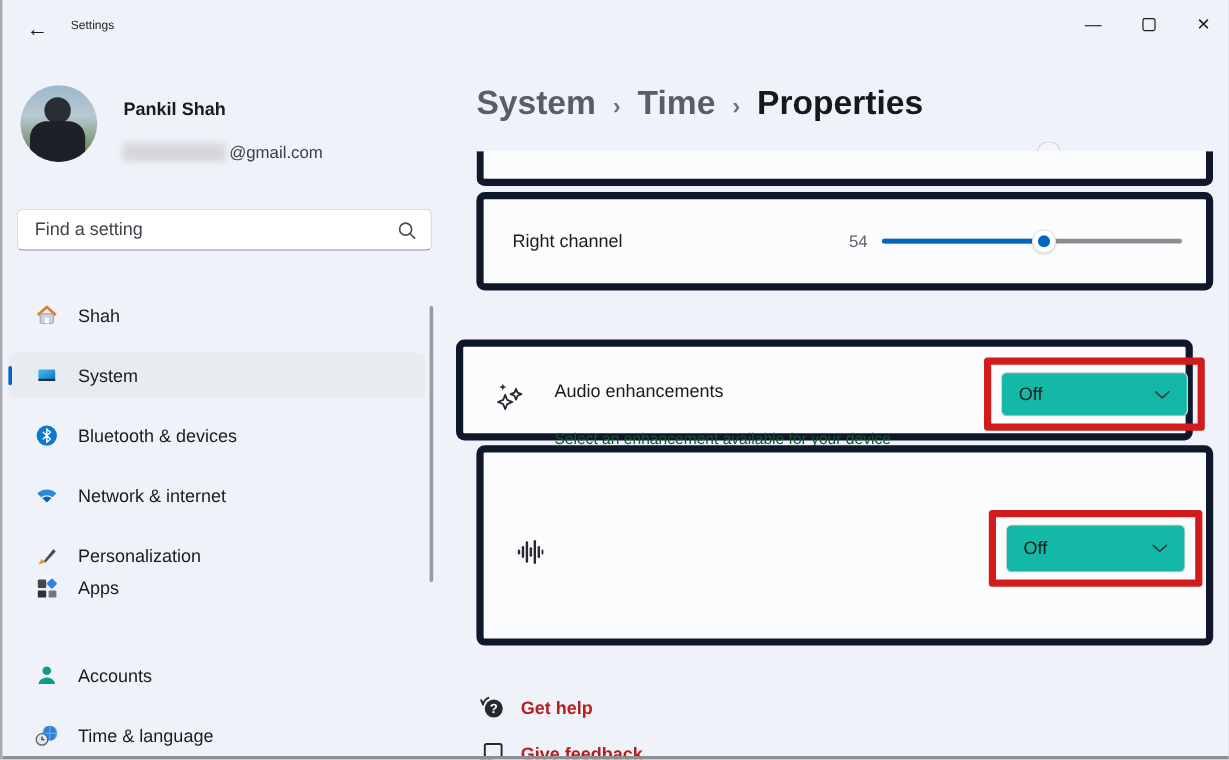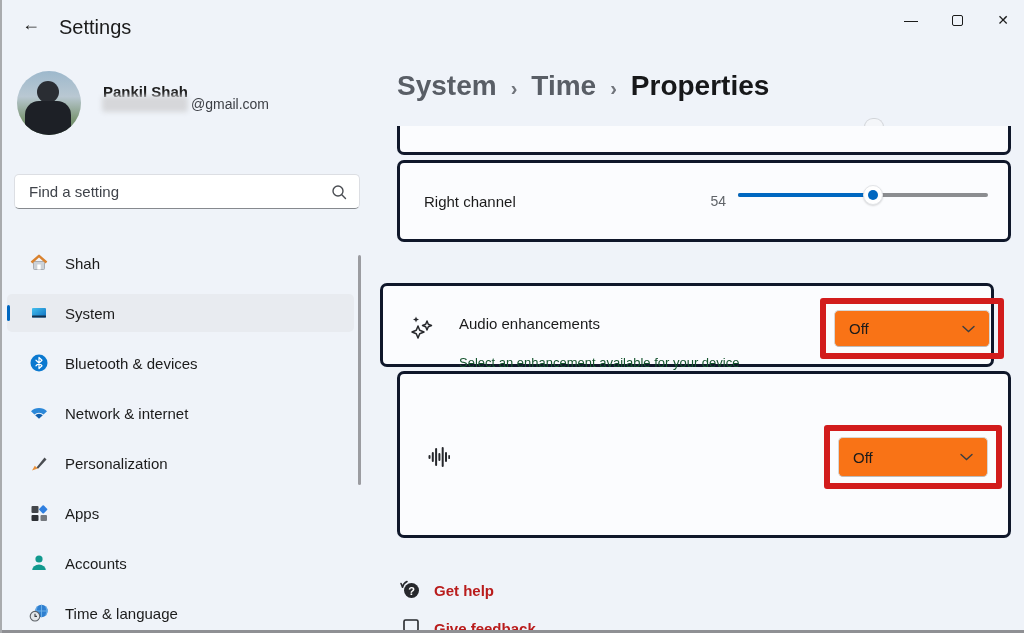--- a/index.html
+++ b/index.html
@@ -5,33 +5,33 @@
   html,body{margin:0;padding:0;background:#cfd3da;}
   *{box-sizing:border-box;font-family:"Liberation Sans","DejaVu Sans",sans-serif;}
   #frame{position:relative;width:1024px;height:633px;background:#eff3f9;overflow:hidden;
          border-left:2px solid #a9abae;}
   .abs{position:absolute;}
 
   
   .titlebar{left:0;top:0;width:1024px;height:48px;}
   .back-btn{left:12px;top:10px;width:34px;height:28px;display:flex;align-items:center;justify-content:center;
             font-size:18px;color:#1b1b1b;border-radius:4px;cursor:pointer;}
-  .app-title{left:57px;top:16px;font-size:20px;color:#1b1b1b;}
+  .app-title{left:57px;top:16px;font-size:10px;color:#1b1b1b;}
   .win-controls{right:0;top:0;height:40px;display:flex;}
   .win-btn{width:46px;height:40px;display:flex;align-items:center;justify-content:center;
            color:#1b1b1b;font-size:14px;cursor:pointer;}
   .maxglyph{width:11px;height:11px;border:1.3px solid #1b1b1b;border-radius:2px;display:inline-block;}
 
   
   .avatar{left:15px;top:71px;width:64px;height:64px;border-radius:50%;overflow:hidden;
           background:linear-gradient(180deg,#9db8cc 0%,#b9c8d2 40%,#7e9877 75%,#5d7d5d 100%);}
   .avatar .head{position:absolute;left:20px;top:10px;width:22px;height:22px;border-radius:50%;background:#2a2d33;}
   .avatar .body{position:absolute;left:8px;top:30px;width:46px;height:40px;border-radius:14px;background:#1d2026;}
   .user-name{left:101px;top:83px;font-size:15px;font-weight:bold;color:#1b1b1b;}
-  .email-row{left:100px;top:96px;display:flex;align-items:center;}
+  .email-row{left:100px;top:119px;display:flex;align-items:center;}
   .email-blur{width:86px;height:16px;border-radius:3px;background:#d6d7da;filter:blur(2.5px);}
   .email-suffix{font-size:14px;color:#3c3f45;margin-left:3px;}
 
   
   .search-box{left:12px;top:174px;width:346px;height:35px;background:#ffffff;border:1px solid #dcdee3;
               border-bottom:1px solid #86898e;border-radius:5px;display:flex;align-items:center;padding:0 12px;}
   .search-box input{flex:1;border:none;outline:none;font-size:15px;color:#1b1b1b;background:transparent;}
   .search-box input::placeholder{color:#3f434a;}
 
   
@@ -41,46 +41,46 @@
   .nav-icon{width:20px;height:20px;margin-left:22px;flex:0 0 auto;}
   .nav-label{margin-left:16px;font-size:15px;color:#1b1b1b;}
   .side-scrollbar{left:356px;top:255px;width:3px;height:230px;background:#9b9ca1;border-radius:2px;}
 
   
   .breadcrumb{left:395px;top:70px;display:flex;align-items:baseline;font-size:28px;font-weight:600;}
   .crumb{color:#595e66;cursor:pointer;}
   .crumb.current{color:#17181a;}
   .crumb-sep{color:#70747b;font-size:20px;margin:0 14px;}
 
-  .card{background:#fbfcfe;border:3px solid #0f172a;border-radius:7px;}
+  .card{background:#fbfcfe;border:6px solid #0f172a;border-radius:7px;}
   .card-partial{left:395px;top:126px;width:614px;height:29px;border-top:none;border-radius:0 0 7px 7px;}
   .thumb-bump{left:862px;top:118px;width:20px;height:9px;border:1px solid #d2d5d9;border-bottom:none;
               border-radius:10px 10px 0 0;background:#f4f6f9;}
 
   .card-rc{left:395px;top:160px;width:614px;height:82px;display:flex;align-items:center;}
   .rc-label{margin-left:24px;font-size:15px;color:#1b1b1b;}
-  .rc-right{position:absolute;right:20px;display:flex;align-items:flex-start;}
+  .rc-right{position:absolute;right:20px;display:flex;align-items:center;}
   .slider-value{font-size:14px;color:#5f6368;margin-right:12px;}
   .slider-track{position:relative;width:250px;height:4px;background:#8b8d90;border-radius:2px;}
   .slider-fill{position:absolute;left:0;top:0;height:4px;background:#0067c0;border-radius:2px;}
   .slider-thumb{position:absolute;top:-8px;width:20px;height:20px;background:#ffffff;border:1px solid #e3e5e8;
                 border-radius:50%;box-shadow:0 1px 2px rgba(0,0,0,.15);display:flex;align-items:center;justify-content:center;cursor:pointer;}
   .slider-thumb::after{content:"";width:10px;height:10px;border-radius:50%;background:#0067c0;}
 
   .card-ae{left:378px;top:283px;width:614px;height:84px;}
   .card-ss{left:395px;top:371px;width:614px;height:167px;}
   .row-icon{position:absolute;left:28px;width:22px;height:26px;}
   .row-title{font-size:15px;color:#1b1b1b;}
   .row-desc{font-size:13px;color:#14532d;margin-top:21px;line-height:1.5;}
   .row-link{font-size:13.5px;font-weight:bold;color:#17528f;margin-top:6px;line-height:1.5;cursor:pointer;}
 
   .redbox{border:6px solid #d21c1c;border-radius:3px;background:transparent;}
   .redbox1{left:818px;top:298px;width:184px;height:61px;}
   .redbox2{left:822px;top:425px;width:178px;height:64px;}
-  .dropdown{background:#f97316;border:1px solid #d6d6d6;border-bottom-color:#bcbcbc;border-radius:5px;
+  .dropdown{background:#14b8a6;border:1px solid #d6d6d6;border-bottom-color:#bcbcbc;border-radius:5px;
             display:flex;align-items:center;padding:0 14px;cursor:pointer;}
   .dd1{left:832px;top:310px;width:156px;height:37px;}
   .dd2{left:836px;top:437px;width:150px;height:40px;}
   .dd-value{flex:1;font-size:15px;color:#1b1b1b;}
 
   .footer-link{display:flex;align-items:center;cursor:pointer;}
   .fl1{left:396px;top:578px;}
   .fl2{left:396px;top:616px;}
   .footer-label{margin-left:12px;font-size:15px;color:#b91c1c;font-weight:bold;}
 
@@ -168,21 +168,21 @@
   </div>
 
   <div class="abs nav-item" style="top:444px">
     <svg class="nav-icon" viewBox="0 0 20 20">
       <path d="M7.5 14.5 L15.5 4.5 L17.5 6.5 L9 15.8 Z" fill="#4a4d52"></path>
       <path d="M3 17.5 L8.8 15.6 L5.8 12.8 Z" fill="#e8903a"></path>
     </svg>
     <span class="nav-label">Personalization</span>
   </div>
 
-  <div class="abs nav-item" style="top:494px">
+  <div class="abs nav-item" style="top:471px">
     <svg class="nav-icon" viewBox="0 0 20 20">
       <rect x="2.5" y="3" width="7" height="7" rx="1" fill="#43464b"></rect>
       <rect x="2.5" y="12" width="7" height="6" rx="1" fill="#2d3035"></rect>
       <rect x="11.5" y="12" width="6.5" height="6" rx="1" fill="#74787e"></rect>
       <rect x="11" y="3.2" width="6.4" height="6.4" rx="1" fill="#2f7fe0" transform="rotate(45 14.2 6.4)"></rect>
     </svg>
     <span class="nav-label">Apps</span>
   </div>
 
   <div class="abs nav-item" style="top:544px">

